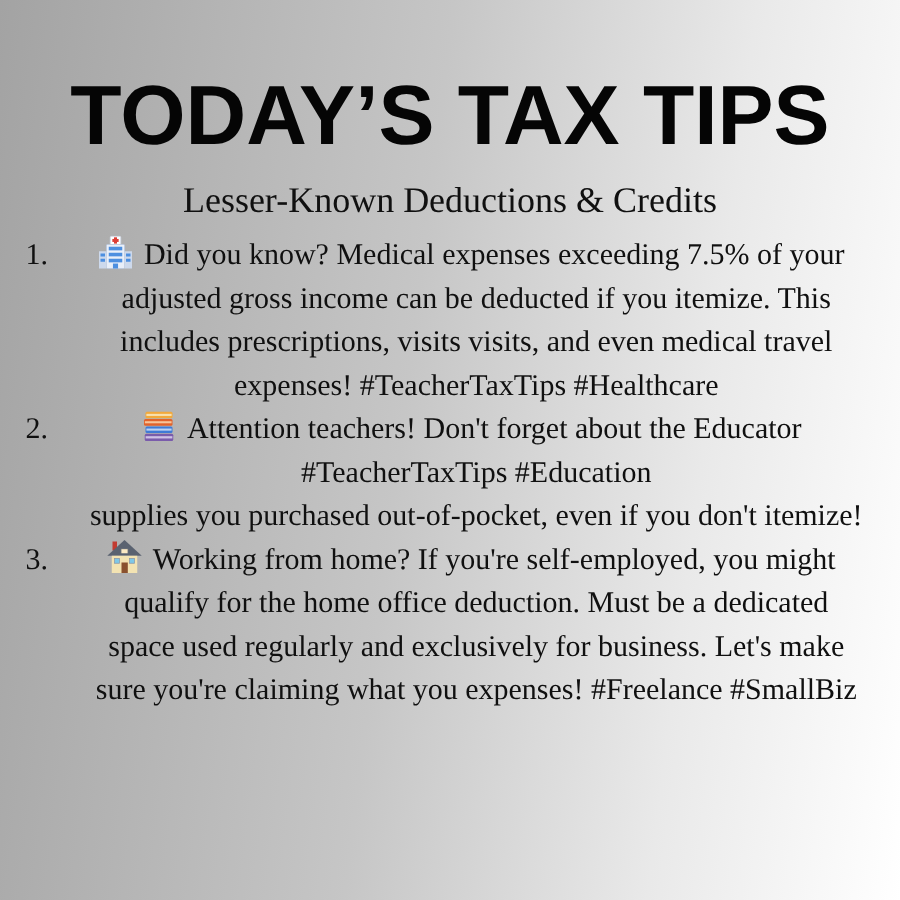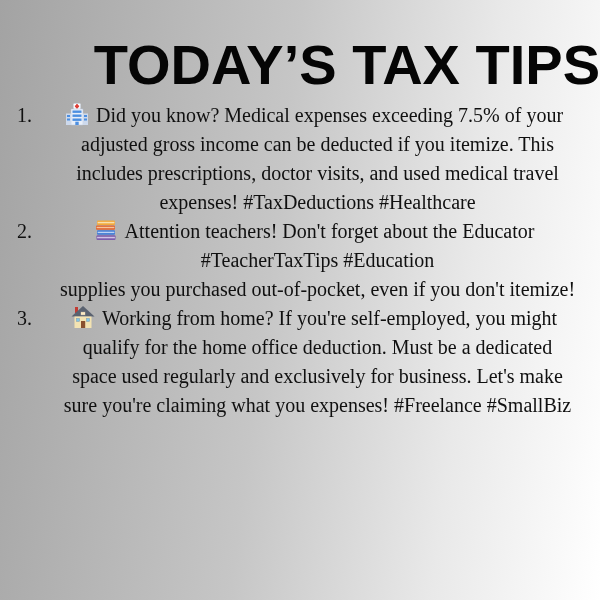--- a/index.html
+++ b/index.html
@@ -7,22 +7,22 @@
     width: 600px; height: 600px;
     font-family: "Liberation Serif", serif;
     overflow: hidden;
   }
   .canvas {
     position: relative;
     width: 600px; height: 600px;
     background: linear-gradient(97deg, #a3a3a3 0%, #c6c6c6 45%, #e9e9e9 75%, #ffffff 100%);
   }
   .title {
-    padding-top: 36px;
-    text-align: right;
+    padding-top: 48px;
+    text-align: center;
     font-family: "Liberation Sans", sans-serif;
     font-weight: bold;
     font-size: 56px;
     line-height: 58px;
     letter-spacing: 0px;
     color: #050505;
     white-space: nowrap;
   }
   .subtitle {
     margin-top: 13px;
@@ -58,20 +58,21 @@
     margin-right: 7px;
   }
 </style>
 </head>
 <body>
 
 <div class="canvas">
 
   <div class="title">TODAY’S TAX TIPS</div>
 
+  <div class="subtitle">Lesser-Known Deductions &amp; Credits</div>
 
   <div class="tips">
 
     <div class="tip">
       <span class="tip-number">1.</span>
       <div class="tip-line first">
         <svg class="emoji" viewBox="0 0 24 24">
           <rect x="8.5" y="0.5" width="7" height="5.5" rx="0.8" fill="#ffffff" stroke="#c9d4e4" stroke-width="0.5"></rect>
           <rect x="11" y="1.2" width="2" height="4.2" fill="#dd3e36"></rect>
           <rect x="9.9" y="2.3" width="4.2" height="2" fill="#dd3e36"></rect>
@@ -82,22 +83,22 @@
           <rect x="2" y="15.5" width="3" height="2" fill="#4d8fe0"></rect>
           <rect x="19" y="12" width="3" height="2" fill="#4d8fe0"></rect>
           <rect x="19" y="15.5" width="3" height="2" fill="#4d8fe0"></rect>
           <rect x="7.5" y="7.5" width="9" height="2.4" fill="#4d8fe0"></rect>
           <rect x="7.5" y="11.5" width="9" height="2.4" fill="#4d8fe0"></rect>
           <rect x="7.5" y="15.5" width="9" height="2.4" fill="#4d8fe0"></rect>
           <rect x="10.3" y="18.7" width="3.4" height="3.3" fill="#4d8fe0"></rect>
         </svg><span>Did you know? Medical expenses exceeding 7.5% of your</span>
       </div>
       <div class="tip-line">adjusted gross income can be deducted if you itemize. This</div>
-      <div class="tip-line">includes prescriptions, doctor visits, and used medical travel</div>
-      <div class="tip-line">expenses! #TaxDeductions #Healthcare</div>
+      <div class="tip-line">includes prescriptions, visits visits, and even medical travel</div>
+      <div class="tip-line">expenses! #TeacherTaxTips #Healthcare</div>
     </div>
 
     <div class="tip">
       <span class="tip-number">2.</span>
       <div class="tip-line first">
         <svg class="emoji" viewBox="0 0 24 24">
           <rect x="3" y="1.5" width="18" height="4.4" rx="1" fill="#f2a93b"></rect>
           <rect x="3.6" y="2.9" width="16.8" height="1.4" fill="#f7e1b0"></rect>
           <rect x="2" y="6.4" width="19" height="4.4" rx="1" fill="#e2622b"></rect>
           <rect x="2.6" y="7.8" width="17.8" height="1.4" fill="#f6c49a"></rect>

